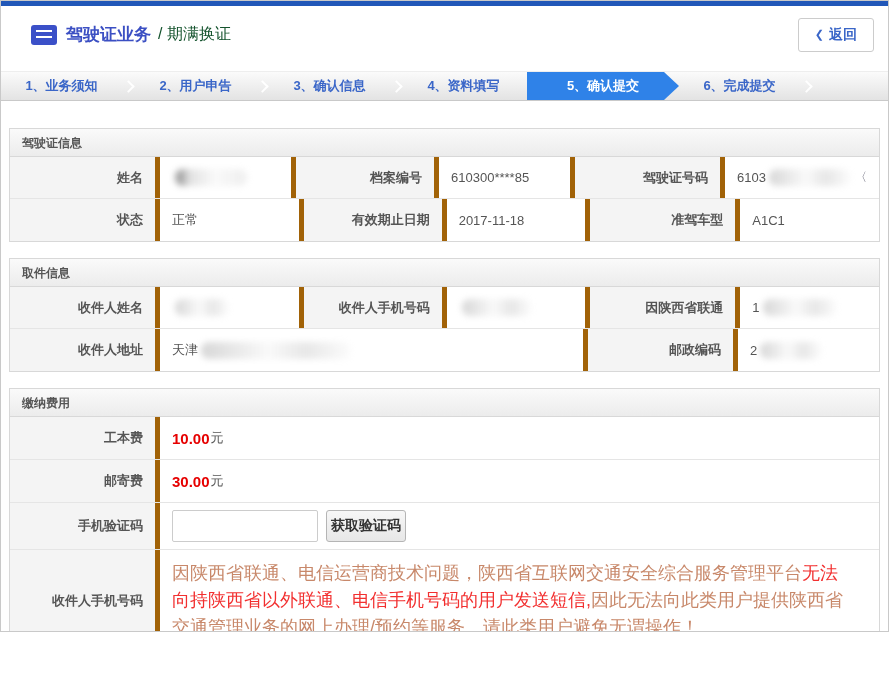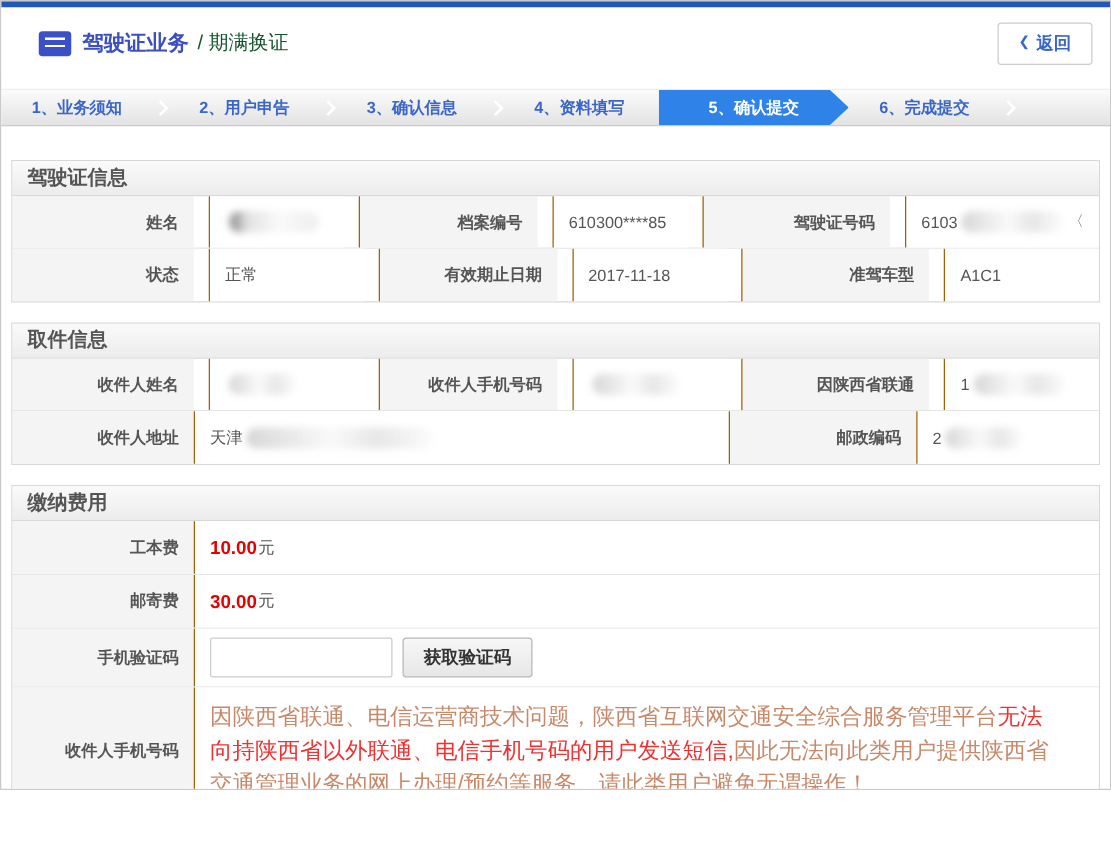--- a/index.html
+++ b/index.html
@@ -28,42 +28,42 @@
     border-right:2px solid rgba(255,255,255,.95); transform:rotate(45deg); margin:0 2px; }
   .step-active { position:relative; width:152px; margin-left:3px; background:#2f82e8; color:#fff;
     clip-path:polygon(0 0, calc(100% - 15px) 0, 100% 50%, calc(100% - 15px) 100%, 0 100%); }
   .step-active::before { content:""; position:absolute; left:-16px; top:50%; width:9px; height:9px;
     border-top:3px solid #2f82e8; border-right:3px solid #2f82e8; transform:translateY(-50%) rotate(45deg); }
 
   
   .content { padding:0 8px; }
   .section { border:1px solid #d8d8d8; margin-top:16px; }
   .section:first-child { margin-top:27px; }
-  .sec-title { height:28px; line-height:28px; padding-left:12px; font-size:16px; font-weight:bold; color:#555;
+  .sec-title { height:28px; line-height:28px; padding-left:12px; font-size:12px; font-weight:bold; color:#555;
     background:linear-gradient(180deg,#fafafa,#ececec); border-bottom:1px solid #d8d8d8; }
   .row { display:grid; min-height:42px; border-bottom:1px solid #e5e5e5; }
   .row:last-child { border-bottom:none; }
-  .row-6 { grid-template-columns:145px 1fr 143px 1fr 150px 1fr;gap:12px; }
+  .row-6 { grid-template-columns:145px 1fr 143px 1fr 150px 1fr; }
   .row-4a { grid-template-columns:145px 1fr 150px 146px; }
   .row-2 { grid-template-columns:145px 1fr; }
   .cell { display:flex; align-items:center; font-size:13px; color:#555; padding:4px 12px; }
-  .cell + .cell { border-left:1px solid #a16207; }
+  .cell + .cell { border-left:5px solid #a16207; }
   .lbl { justify-content:flex-end; text-align:right; background:#f4f4f4; font-weight:bold; }
   .val { background:#fff; }
   .smudge { display:inline-block; height:17px; border-radius:8px; vertical-align:middle; filter:blur(3px); margin-left:3px;
     background:linear-gradient(90deg,rgba(150,150,150,.38),rgba(225,225,225,.18) 45%,rgba(175,175,175,.30) 70%,rgba(235,235,235,.12)); }
   .smudge.dark { background:linear-gradient(90deg,rgba(90,90,90,.55) 0 8%,rgba(170,170,170,.35) 20%,rgba(225,225,225,.18) 55%,rgba(190,190,190,.25)); }
   .tail { color:#667; margin-left:4px; font-size:12px; }
 
   
   .fee-num { color:#e60000; font-weight:bold; font-size:15px; }
   .fee-unit { color:#555; font-size:13px; margin-left:1px; }
   .row-sms { min-height:47px; }
   .code-input { width:146px; height:32px; border:1px solid #ccc; border-radius:2px; padding:0 8px; font-size:14px; font-family:inherit; }
-  .code-btn { height:32px; margin-left:8px; padding:0 16px; font-size:14px; font-weight:bold; color:#333; font-family:inherit;
+  .code-btn { height:32px; margin-left:8px; padding:0 4px; font-size:14px; font-weight:bold; color:#333; font-family:inherit;
     background:linear-gradient(180deg,#f7f7f7,#e7e7e7); border:1px solid #b5b5b5; border-radius:3px; cursor:pointer; }
   .row-notice { min-height:72px; }
   .notice { display:block; font-size:18px; line-height:27px; padding:6px 16px 6px 0; }
   .n-muted { color:#c8886a; }
   .n-red { color:#f23030; }
 
   
   .footer { display:flex; justify-content:flex-end; gap:12px; padding:24px 54px 0 0; }
   .btn-blue { min-width:56px; padding:8px 17px; background:#4a8fe2; border:none; border-radius:4px;
     color:#fff; font-size:18px; font-weight:bold; font-family:inherit; cursor:pointer; }

